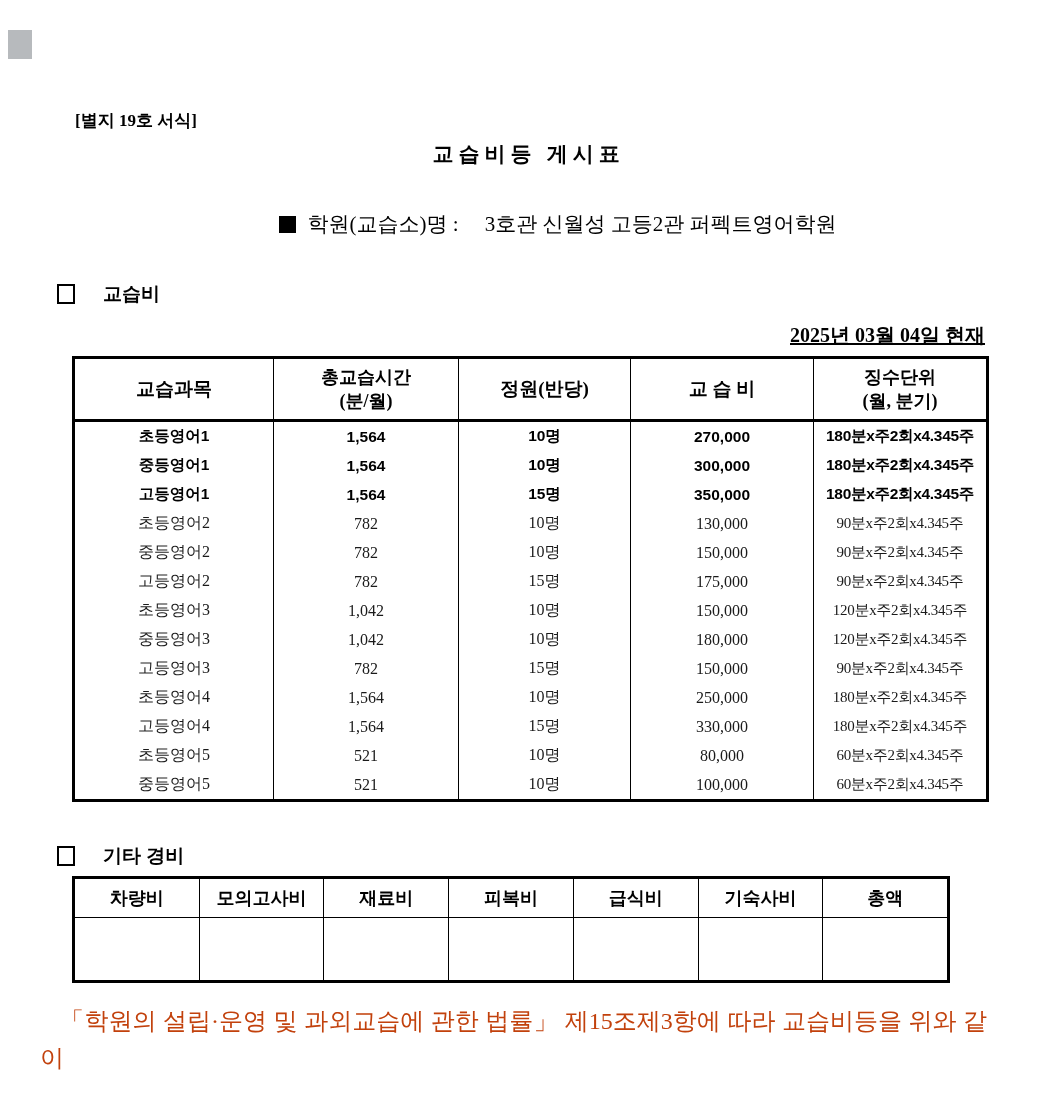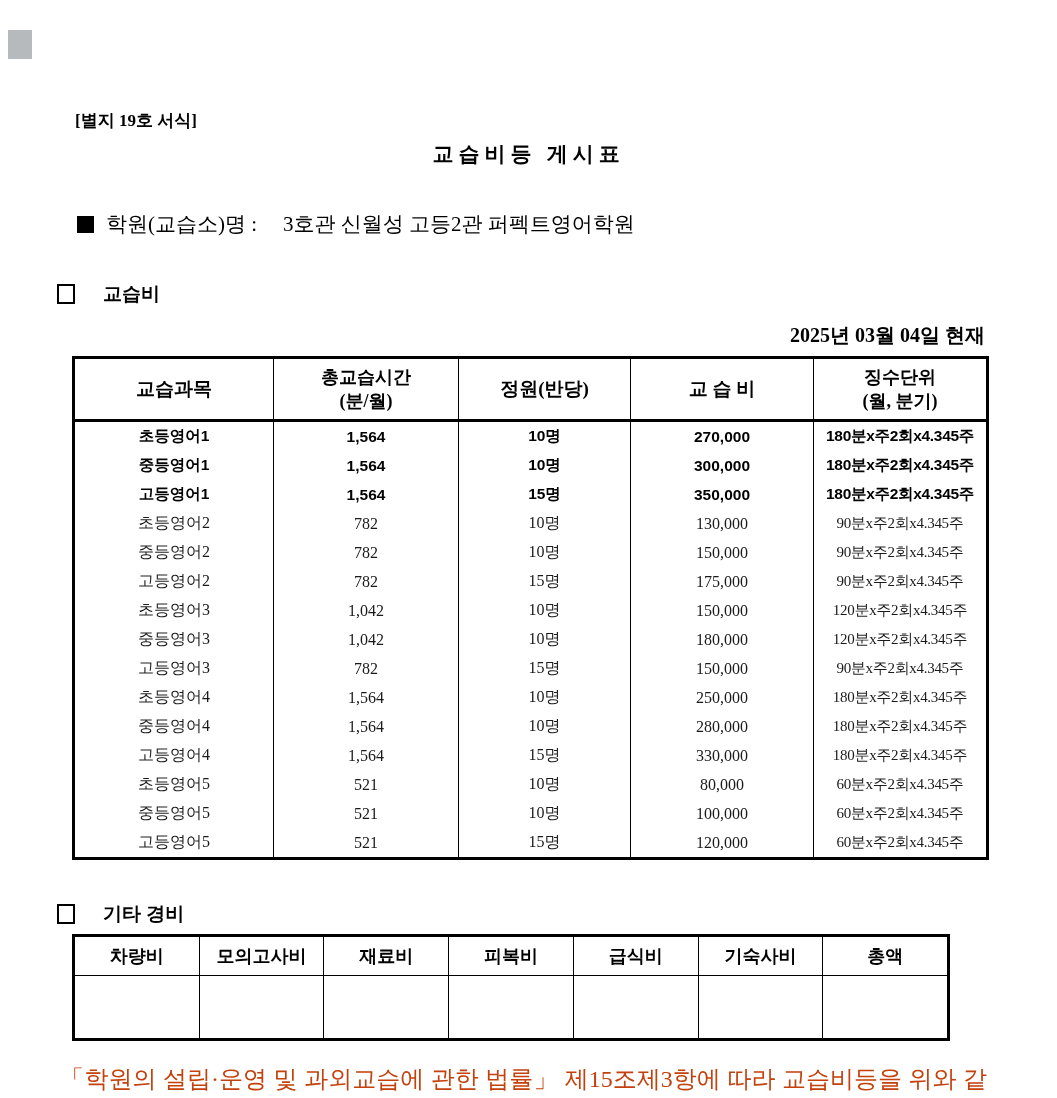--- a/index.html
+++ b/index.html
@@ -22,23 +22,23 @@
     line-height: 22px;
   }
   .doc-title {
     text-align: center;
     font-size: 21px; font-weight: bold;
     letter-spacing: 5px;
     line-height: 40px;
     margin-top: 2px;
   }
   .academy-line {
-    margin-left: 77px; margin-top: 36px;
+    margin-left: 58px; margin-top: 36px;
     font-size: 21px; line-height: 28px;
-    display: flex; align-items: center;
+    display: flex; align-items: center; justify-content: center;
   }
   .sq-filled {
     display: inline-block; width: 17px; height: 17px;
     background: #000; margin-right: 12px; flex: 0 0 auto;
   }
   .academy-name { margin-left: 26px; }
 
   .section-heading {
     margin-left: 57px;
     font-size: 19px; font-weight: bold;
@@ -53,20 +53,21 @@
     display: inline-block; width: 14px; height: 16px;
     border: 2px solid #000; margin-right: 10px; flex: 0 0 auto;
     background: #fff;
   }
   .date-note {
     margin-right: 72px; margin-top: 16px;
     text-align: right;
     font-size: 20px; font-weight: bold;
     line-height: 26px;
     font-family: "Liberation Serif", "DejaVu Serif", serif;
+    text-decoration: underline;
   }
 
   table.doc-table {
     border-collapse: collapse;
     margin-left: 72px; margin-top: 8px;
     table-layout: fixed;
     width: 878px;
     border: 3px solid #000;
   }
   table.doc-table td, table.doc-table th { overflow: hidden; }
@@ -238,52 +239,38 @@
           <td>90분x주2회x4.345주</td>
         </tr>
         <tr>
           <td>초등영어4</td>
           <td>1,564</td>
           <td>10명</td>
           <td>250,000</td>
           <td>180분x주2회x4.345주</td>
         </tr>
         <tr>
-          <td>중등영어4</td>
-          <td>1,564</td>
-          <td>10명</td>
-          <td>280,000</td>
-          <td>180분x주2회x4.345주</td>
-        </tr>
-        <tr>
           <td>고등영어4</td>
           <td>1,564</td>
           <td>15명</td>
           <td>330,000</td>
           <td>180분x주2회x4.345주</td>
         </tr>
         <tr>
           <td>초등영어5</td>
           <td>521</td>
           <td>10명</td>
           <td>80,000</td>
           <td>60분x주2회x4.345주</td>
         </tr>
         <tr>
           <td>중등영어5</td>
           <td>521</td>
           <td>10명</td>
           <td>100,000</td>
-          <td>60분x주2회x4.345주</td>
-        </tr>
-        <tr>
-          <td>고등영어5</td>
-          <td>521</td>
-          <td>15명</td>
-          <td>120,000</td>
           <td>60분x주2회x4.345주</td>
         </tr>
       </tbody>
   </table>
 
   <div class="section-heading heading-2">
     <span class="sq-outline"></span>
     <span>기타 경비</span>
   </div>
 

